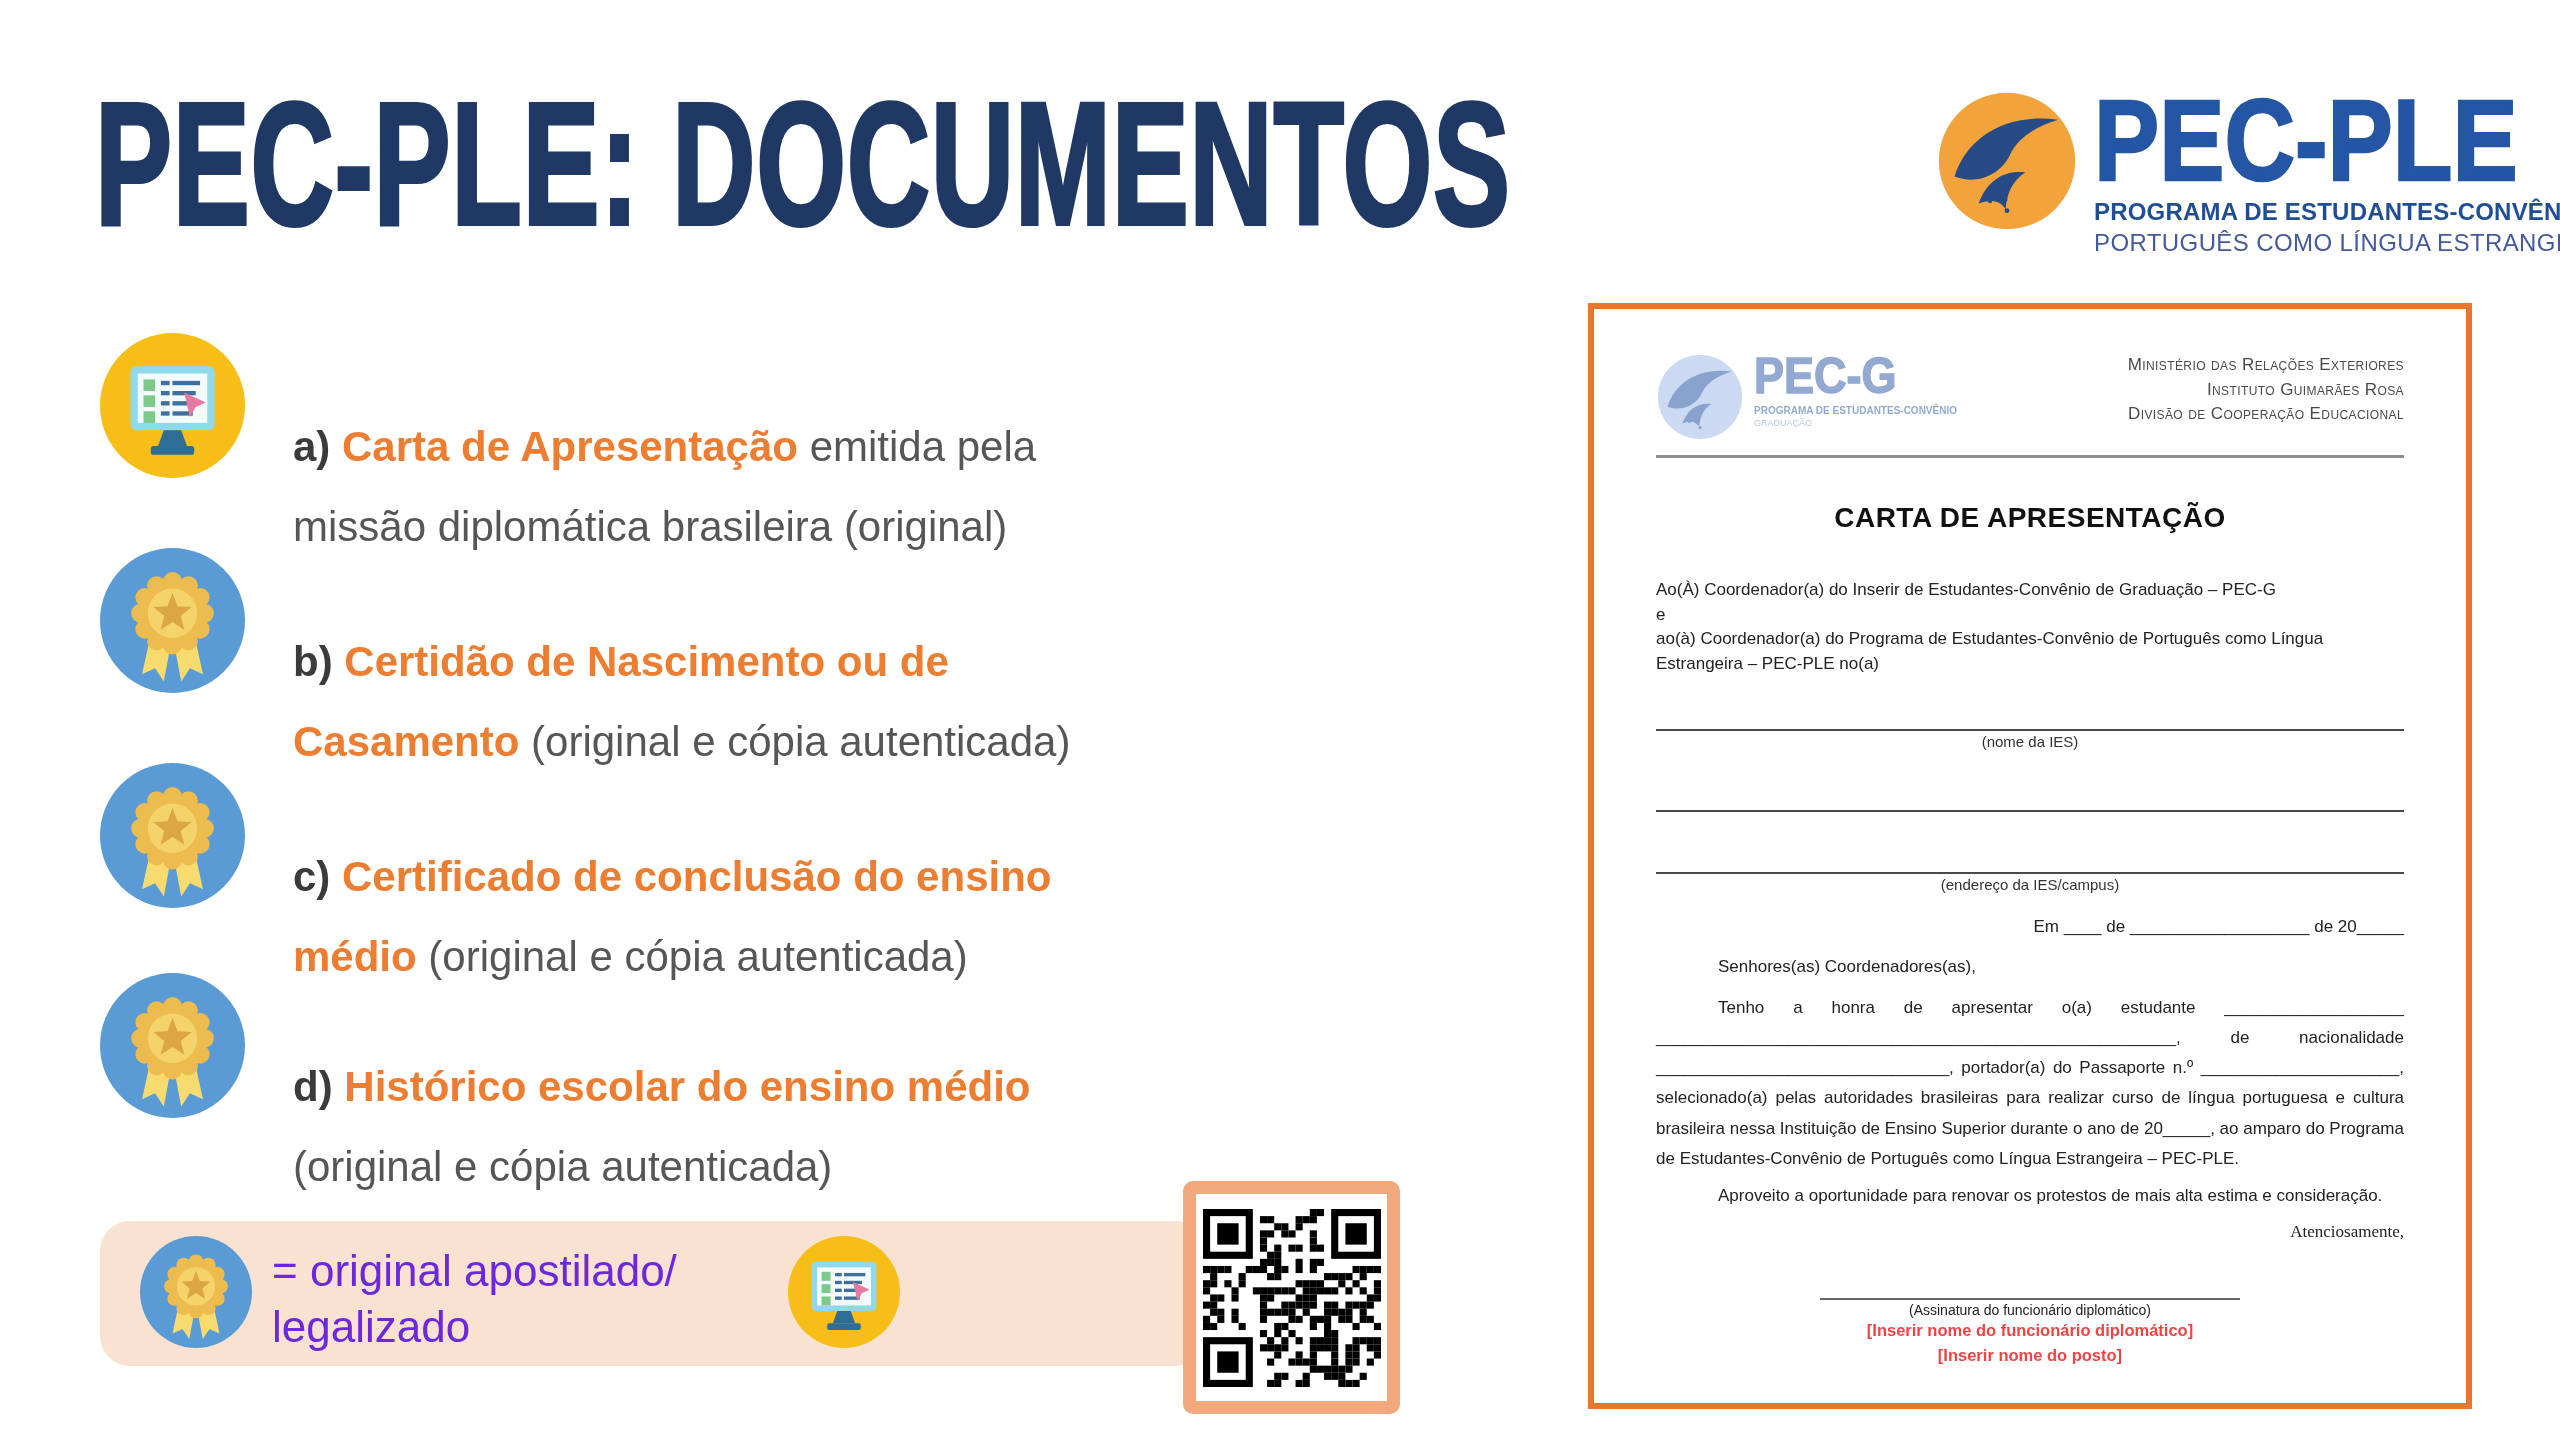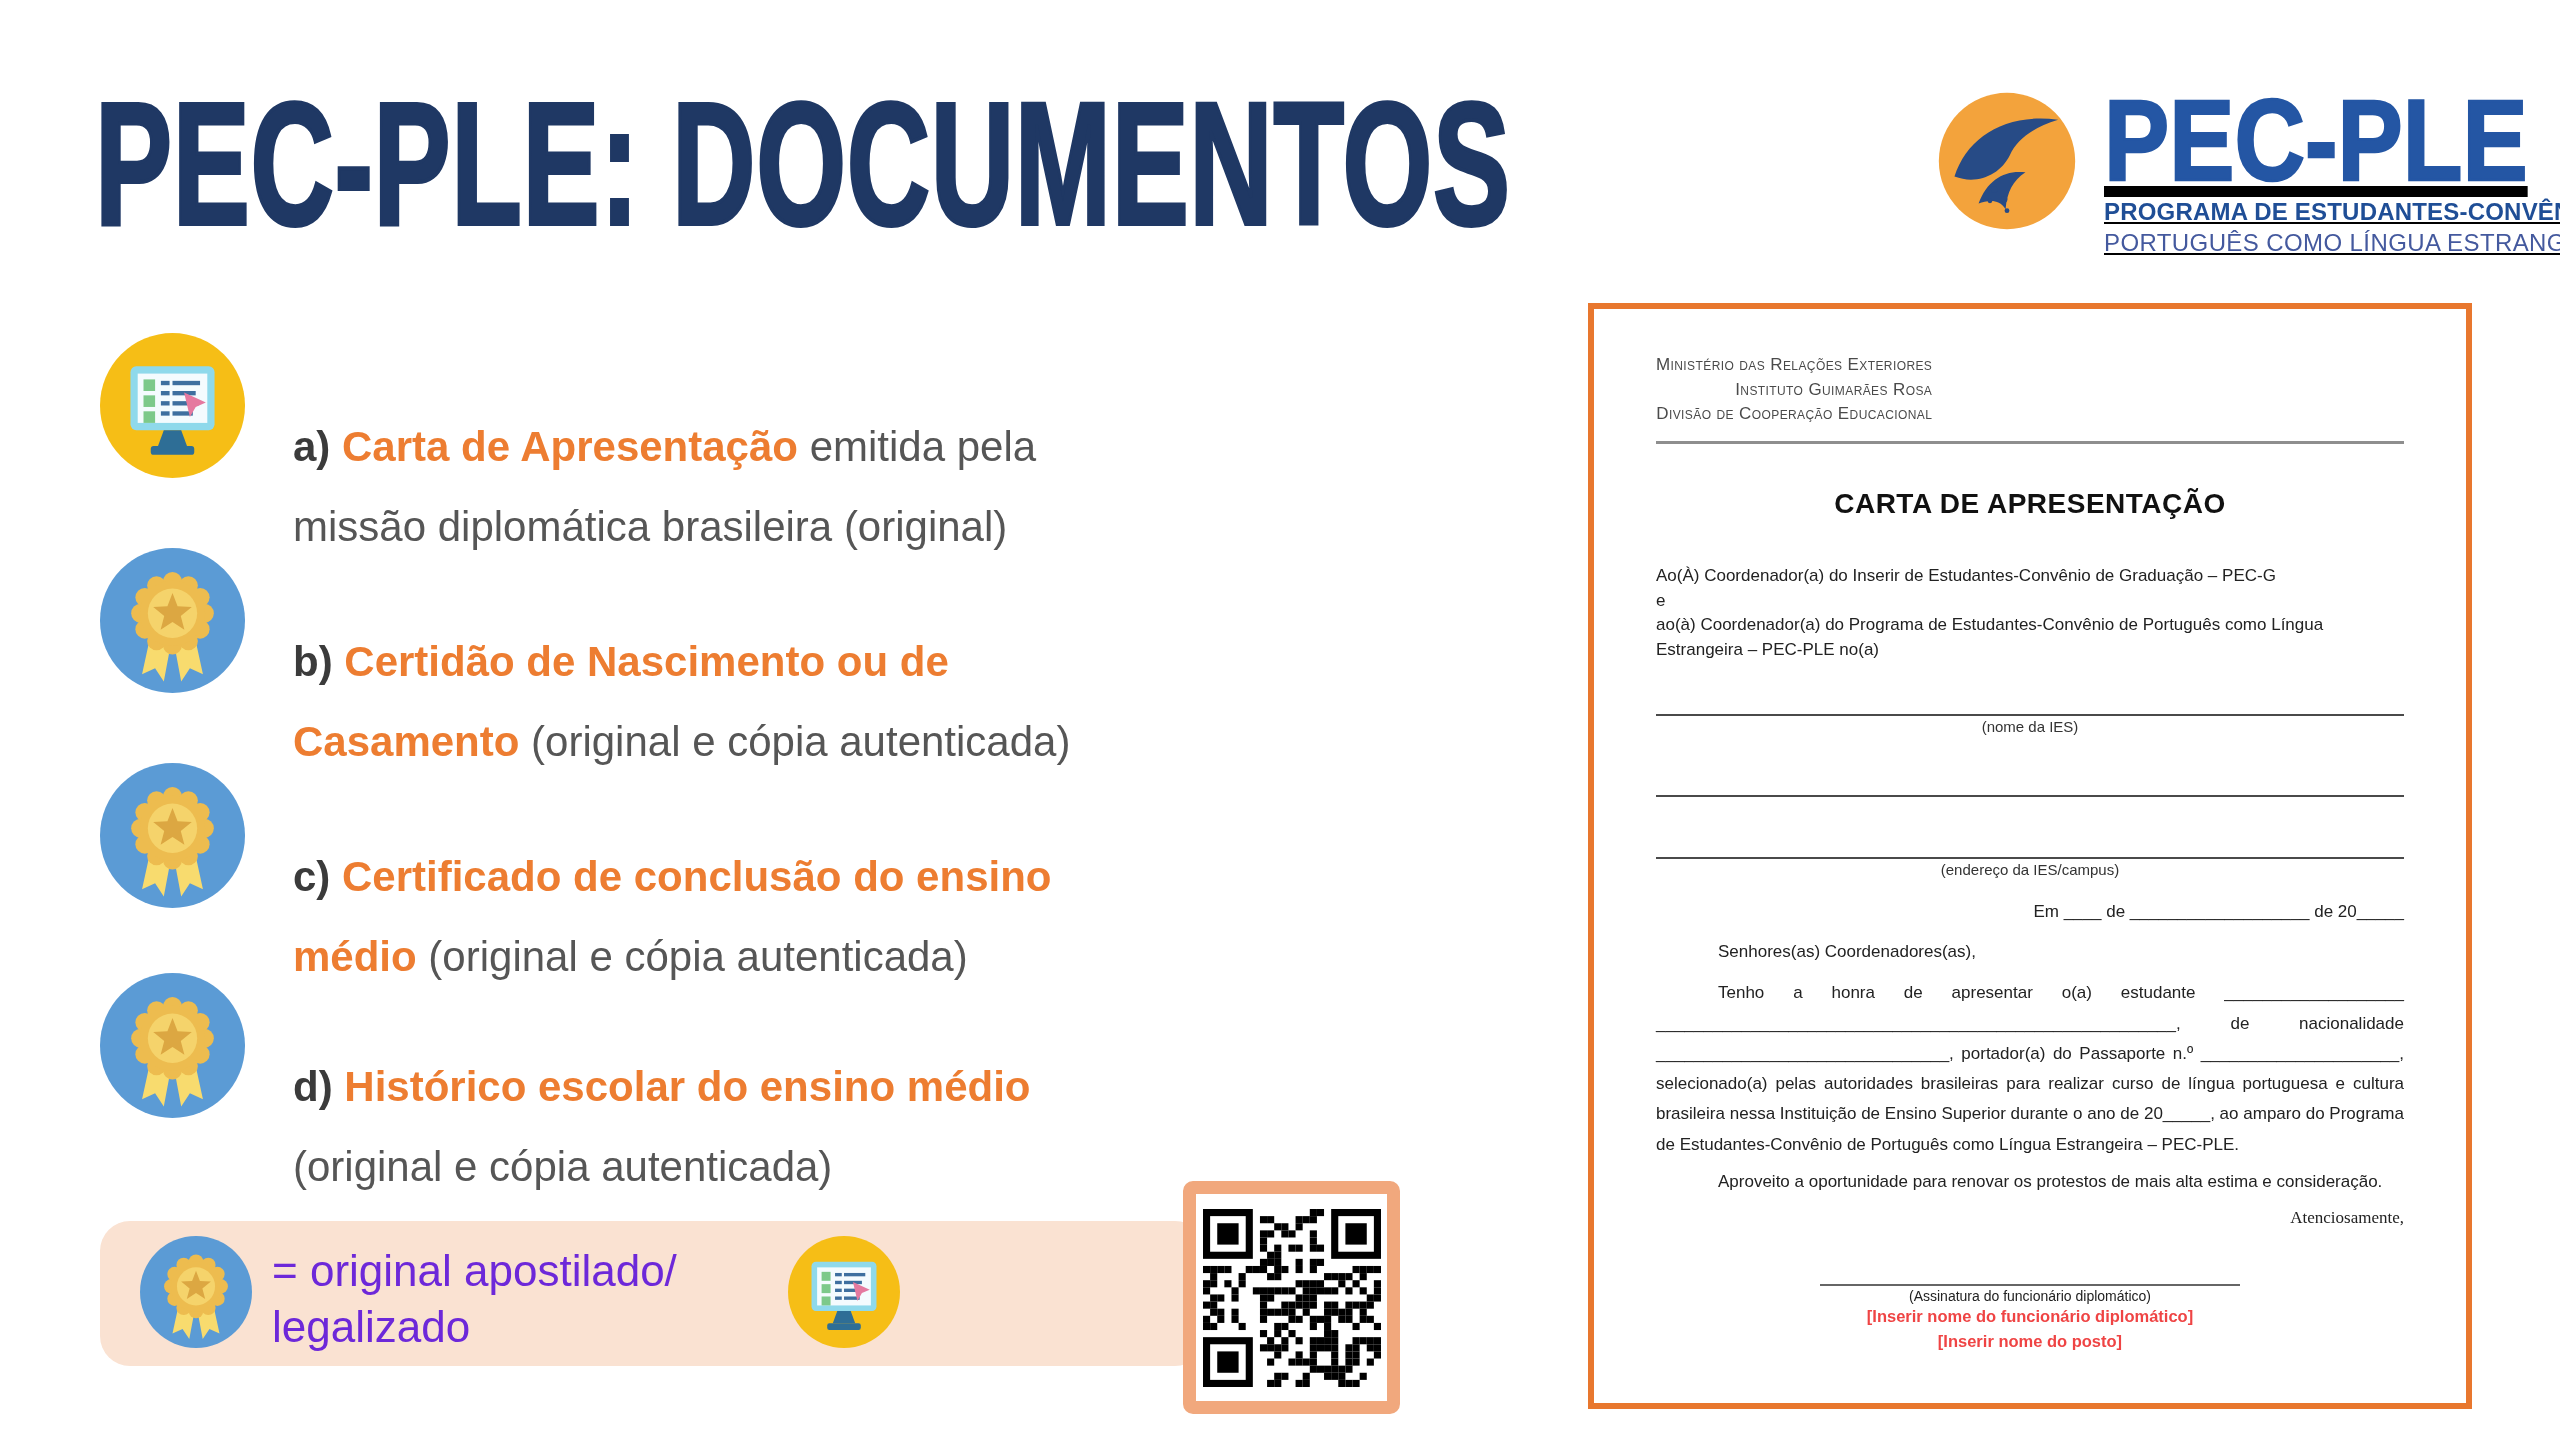--- a/index.html
+++ b/index.html
@@ -7,21 +7,21 @@
          font-family:"Liberation Sans",sans-serif;}
 
   
   .page-title{position:absolute;left:95px;top:58px;margin:0;font-size:175px;line-height:1;
     font-weight:bold;color:#1F3864;-webkit-text-stroke:4px #1F3864;letter-spacing:1px;
     transform:scaleX(.66);transform-origin:left top;white-space:nowrap;}
 
   
   .brand{position:absolute;left:1936px;top:72px;display:flex;align-items:flex-start;}
   .brand .bird-badge{width:142px;height:142px;flex:0 0 auto;}
-  .brand-text{margin-left:26px;width:430px;text-decoration:underline;}
+  .brand-text{margin-left:16px;width:430px;}
   .brand-title{font-size:115px;line-height:100px;font-weight:bold;color:#2456A4;
     -webkit-text-stroke:2.5px #2456A4;transform:scaleX(.85);transform-origin:left top;white-space:nowrap;}
   .brand-sub1{margin-top:8px;font-size:24px;font-weight:bold;color:#1F4E96;white-space:nowrap;letter-spacing:.2px;}
   .brand-sub2{margin-top:3px;font-size:24px;font-weight:400;color:#44599E;white-space:nowrap;letter-spacing:.4px;}
 
   
   .doc-item{position:absolute;left:100px;}
   .doc-item .item-icon{position:absolute;left:0;top:0;width:145px;height:145px;}
   .icon-svg{width:100%;height:100%;display:block;}
   .item-text{position:absolute;left:193px;top:-6px;margin:0;width:1280px;
@@ -503,20 +503,31 @@
         <rect x="140.6" y="7.4" width="37" height="37" fill="#fff"></rect>
         <rect x="148" y="14.8" width="22.200000000000003" height="22.200000000000003" fill="#000"></rect>
         <rect x="0" y="133.20000000000002" width="51.800000000000004" height="51.800000000000004" fill="#000"></rect>
         <rect x="7.4" y="140.6" width="37" height="37" fill="#fff"></rect>
         <rect x="14.8" y="148" width="22.200000000000003" height="22.200000000000003" fill="#000"></rect>
       </svg>
   </div>
 
   <div class="letter">
     <div class="lt-head">
+      <div class="pecg">
+        <svg class="bird-badge" viewBox="0 0 100 100">
+          <circle cx="50" cy="50" r="48" fill="#CBDAF2"></circle>
+            <use href="#bird" fill="#8AA2CE"></use>
+        </svg>
+        <div class="pecg-text">
+          <div class="pecg-title">PEC-G</div>
+          <div class="pecg-sub1">PROGRAMA DE ESTUDANTES-CONVÊNIO</div>
+          <div class="pecg-sub2">GRADUAÇÃO</div>
+        </div>
+      </div>
       <div class="ministry">
         <div>Ministério das Relações Exteriores</div>
         <div>Instituto Guimarães Rosa</div>
         <div>Divisão de Cooperação Educacional</div>
       </div>
     </div>
     <hr class="lt-rule">
     <div class="lt-title">CARTA DE APRESENTAÇÃO</div>
     <div class="lt-addr">
       <div>Ao(À) Coordenador(a) do Inserir de Estudantes-Convênio de Graduação – PEC-G</div>

